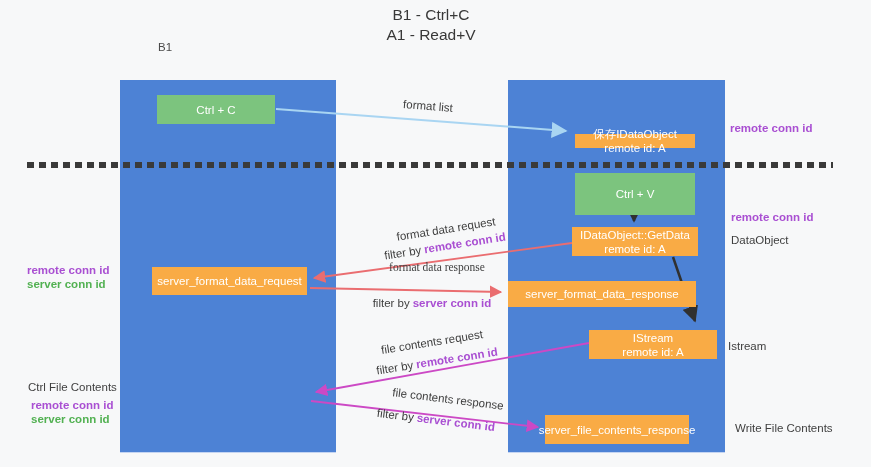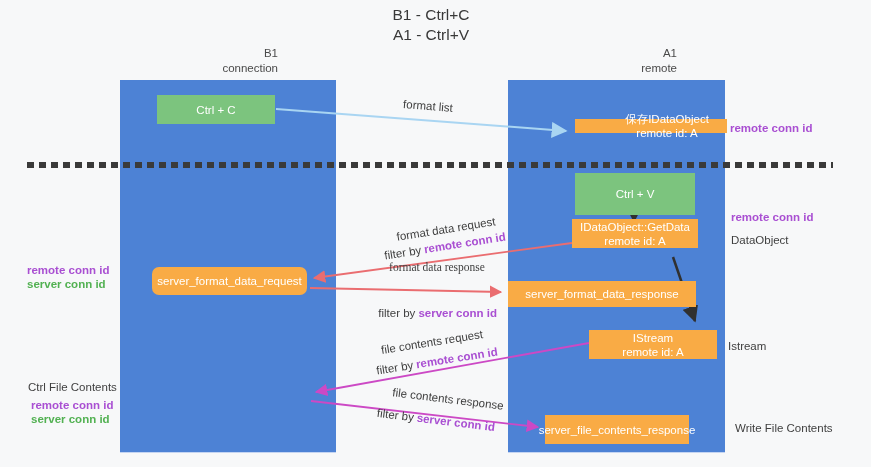--- a/index.html
+++ b/index.html
@@ -1,20 +1,20 @@
 <!DOCTYPE html>
 <html><head>
 <meta charset="utf-8">
 <style>
   html,body{margin:0;padding:0;background:#f7f8f9;}
   .stage{position:relative;width:871px;height:467px;background:#f7f8f9;overflow:hidden;
          font-family:"Liberation Sans",sans-serif;color:#3c3c3c;}
   .abs{position:absolute;}
   .title{left:341px;top:5px;width:180px;text-align:center;font-size:15.5px;line-height:20px;color:#383838;}
-  .lane-header{top:46px;width:120px;text-align:right;font-size:11.5px;line-height:15px;color:#4a4a4a;}
+  .lane-header{top:40px;width:120px;text-align:left;font-size:11.5px;line-height:15px;color:#4a4a4a;}
   .lane{top:80px;width:216px;height:372px;background:#4d82d5;box-shadow:0 1px 0 #c5d5f2;}
   svg.overlay{position:absolute;left:0;top:0;z-index:2;pointer-events:none;}
   .node{position:absolute;z-index:3;display:flex;flex-direction:column;align-items:center;justify-content:center;
         color:#ffffff;font-size:11.5px;line-height:14px;text-align:center;}
   .orange{background:#f9ab45;}
   .green{background:#7cc47e;}
   .elabel{position:absolute;z-index:3;font-size:11.5px;text-align:center;color:#3f3f3f;white-space:nowrap;}
   .elabel .pre{margin-right:3px;}
   .conn{font-weight:bold;color:#a94fd2;}
   .margin-note{position:absolute;z-index:3;font-size:11.5px;white-space:nowrap;color:#3f3f3f;}
@@ -24,30 +24,25 @@
   .rot-p7{transform:rotate(7deg);}
   .rot-p4{transform:rotate(4.5deg);}
 </style>
 </head>
 <body>
 
 <div class="stage">
 
   <div class="abs title">
     <div>B1 - Ctrl+C</div>
-    <div>A1 - Ctrl+V</div>
+    <div>A1 - Read+V</div>
   </div>
 
   <div class="abs lane-header" style="left:158px;">
     <div>B1</div>
-    <div>connection</div>
-  </div>
-  <div class="abs lane-header" style="left:557px;">
-    <div>A1</div>
-    <div>remote</div>
   </div>
 
   <div class="abs lane" style="left:120px;"></div>
   <div class="abs lane" style="left:508px;width:217px;"></div>
 
   <svg class="overlay" width="871" height="467" viewBox="0 0 871 467">
     <defs>
       <marker id="m-blue" viewBox="0 0 10 10" refX="9" refY="5" markerWidth="8" markerHeight="8" orient="auto">
         <path d="M0,0 L10,5 L0,10 z" fill="#a9d5f2"></path>
       </marker>
@@ -74,53 +69,53 @@
 
     <line x1="310" y1="288" x2="501" y2="292" stroke-width="1.8" marker-end="url(#m-red)" stroke="#ea6d70"></line>
 
     <line x1="589" y1="343" x2="316" y2="392" stroke-width="1.8" marker-end="url(#m-magenta)" stroke="#cc49c5"></line>
 
     <line x1="311" y1="401" x2="538" y2="427" stroke-width="1.8" marker-end="url(#m-magenta)" stroke="#cc49c5"></line>
   </svg>
 
   <div class="node green" style="left:157px;top:95px;width:118px;height:29px;">Ctrl + C</div>
 
-  <div class="node orange" style="left:575px;top:119px;width:120px;height:14px;padding-left:32px;">
+  <div class="node orange" style="left:575px;top:134px;width:120px;height:14px;">
     <div>保存IDataObject</div>
     <div>remote id: A</div>
   </div>
 
   <div class="node green" style="left:575px;top:173px;width:120px;height:42px;">Ctrl + V</div>
 
-  <div class="node orange" style="left:572px;top:219px;width:126px;height:29px;">
+  <div class="node orange" style="left:572px;top:227px;width:126px;height:29px;">
     <div>IDataObject::GetData</div>
     <div>remote id: A</div>
   </div>
 
-  <div class="node orange" style="left:152px;top:267px;width:155px;height:28px;border-radius:7px;">server_format_data_request</div>
+  <div class="node orange" style="left:152px;top:267px;width:155px;height:28px;">server_format_data_request</div>
 
   <div class="node orange" style="left:508px;top:281px;width:188px;height:26px;">server_format_data_response</div>
 
   <div class="node orange" style="left:589px;top:330px;width:128px;height:29px;">
     <div>IStream</div>
     <div>remote id: A</div>
   </div>
 
 
   <div class="node orange" style="left:545px;top:415px;width:144px;height:29px;">server_file_contents_response</div>
 
   <div class="elabel rot-p4" style="left:383px;top:100px;width:90px;">format list</div>
 
   <div class="elabel rot-n9" style="left:386px;top:223px;width:120px;">format data request</div>
   <div class="elabel rot-n9" style="left:380px;top:240px;width:130px;">
     <span class="pre">filter by</span><span class="conn">remote conn id</span>
   </div>
 
   <div class="elabel" style="left:377px;top:261px;width:120px;font-family:Liberation Serif, serif;">format data response</div>
-  <div class="elabel" style="left:367px;top:307px;width:130px;text-align:right;">
+  <div class="elabel" style="left:367px;top:297px;width:130px;">
     <span class="pre">filter by</span><span class="conn">server conn id</span>
   </div>
 
   <div class="elabel rot-n9" style="left:372px;top:336px;width:120px;">file contents request</div>
   <div class="elabel rot-n9" style="left:372px;top:355px;width:130px;">
     <span class="pre">filter by</span><span class="conn">remote conn id</span>
   </div>
 
   <div class="elabel rot-p7" style="left:388px;top:393px;width:120px;">file contents response</div>
   <div class="elabel rot-p7" style="left:371px;top:414px;width:130px;">

